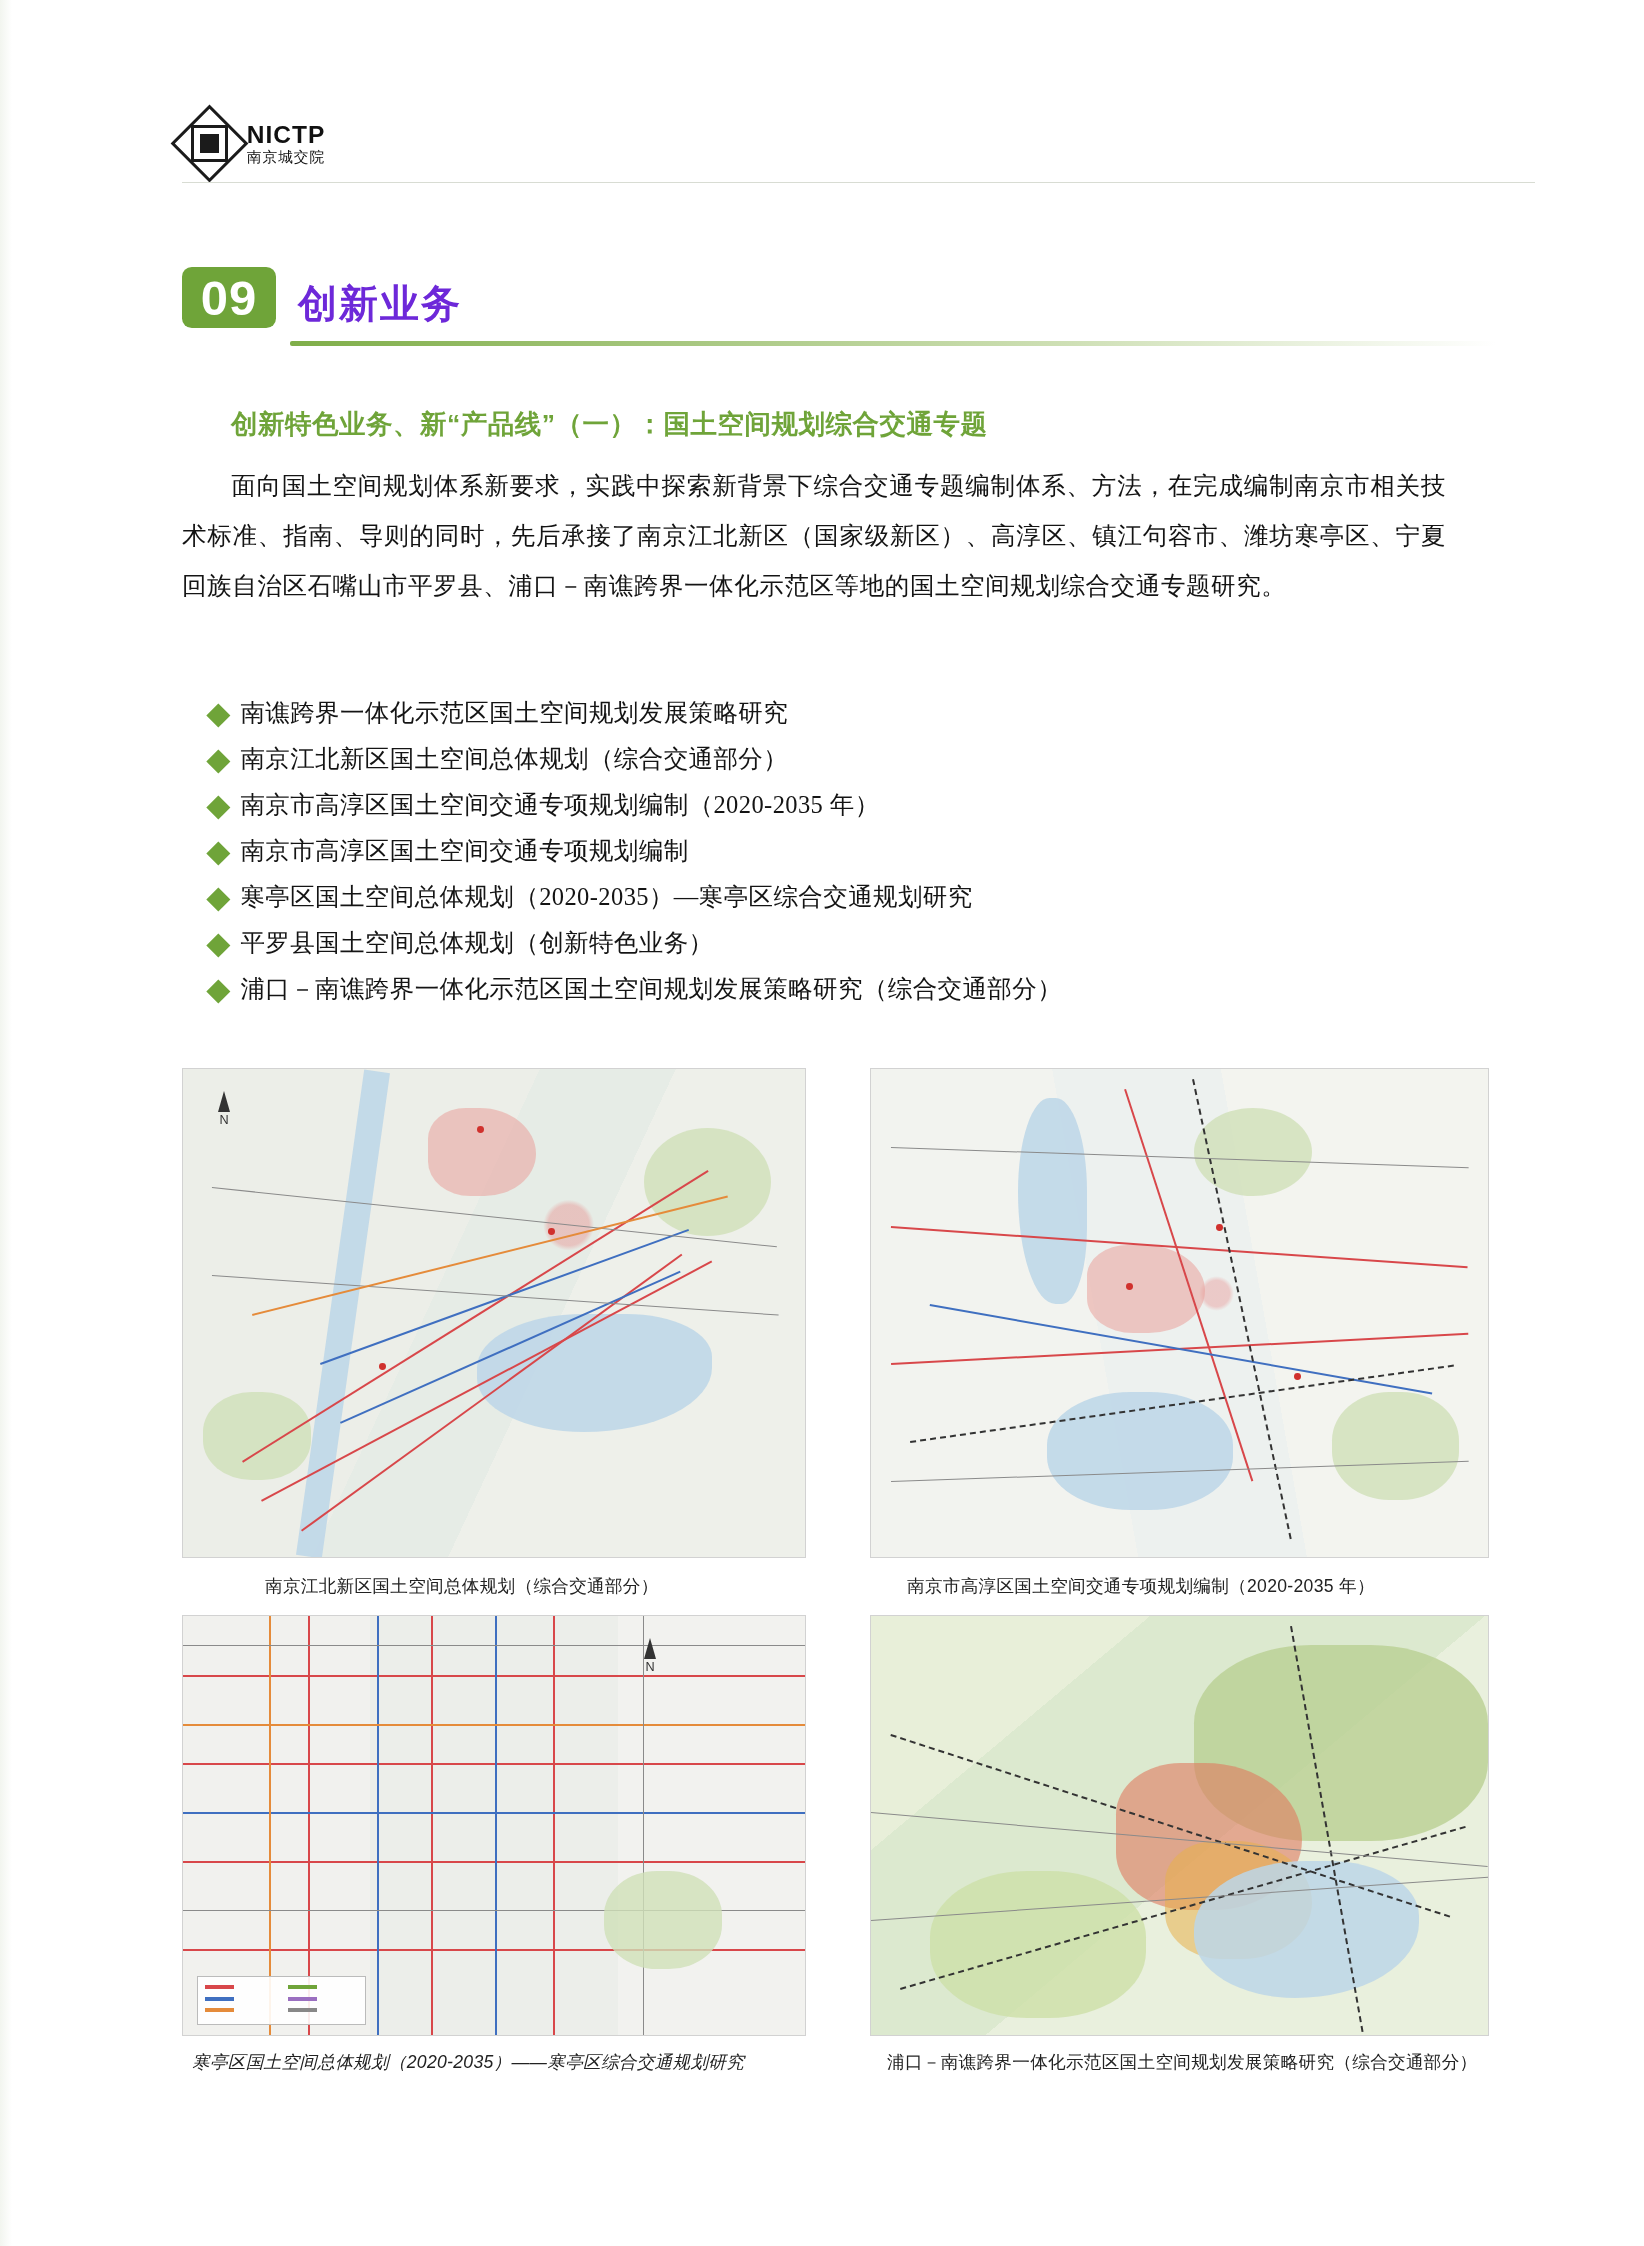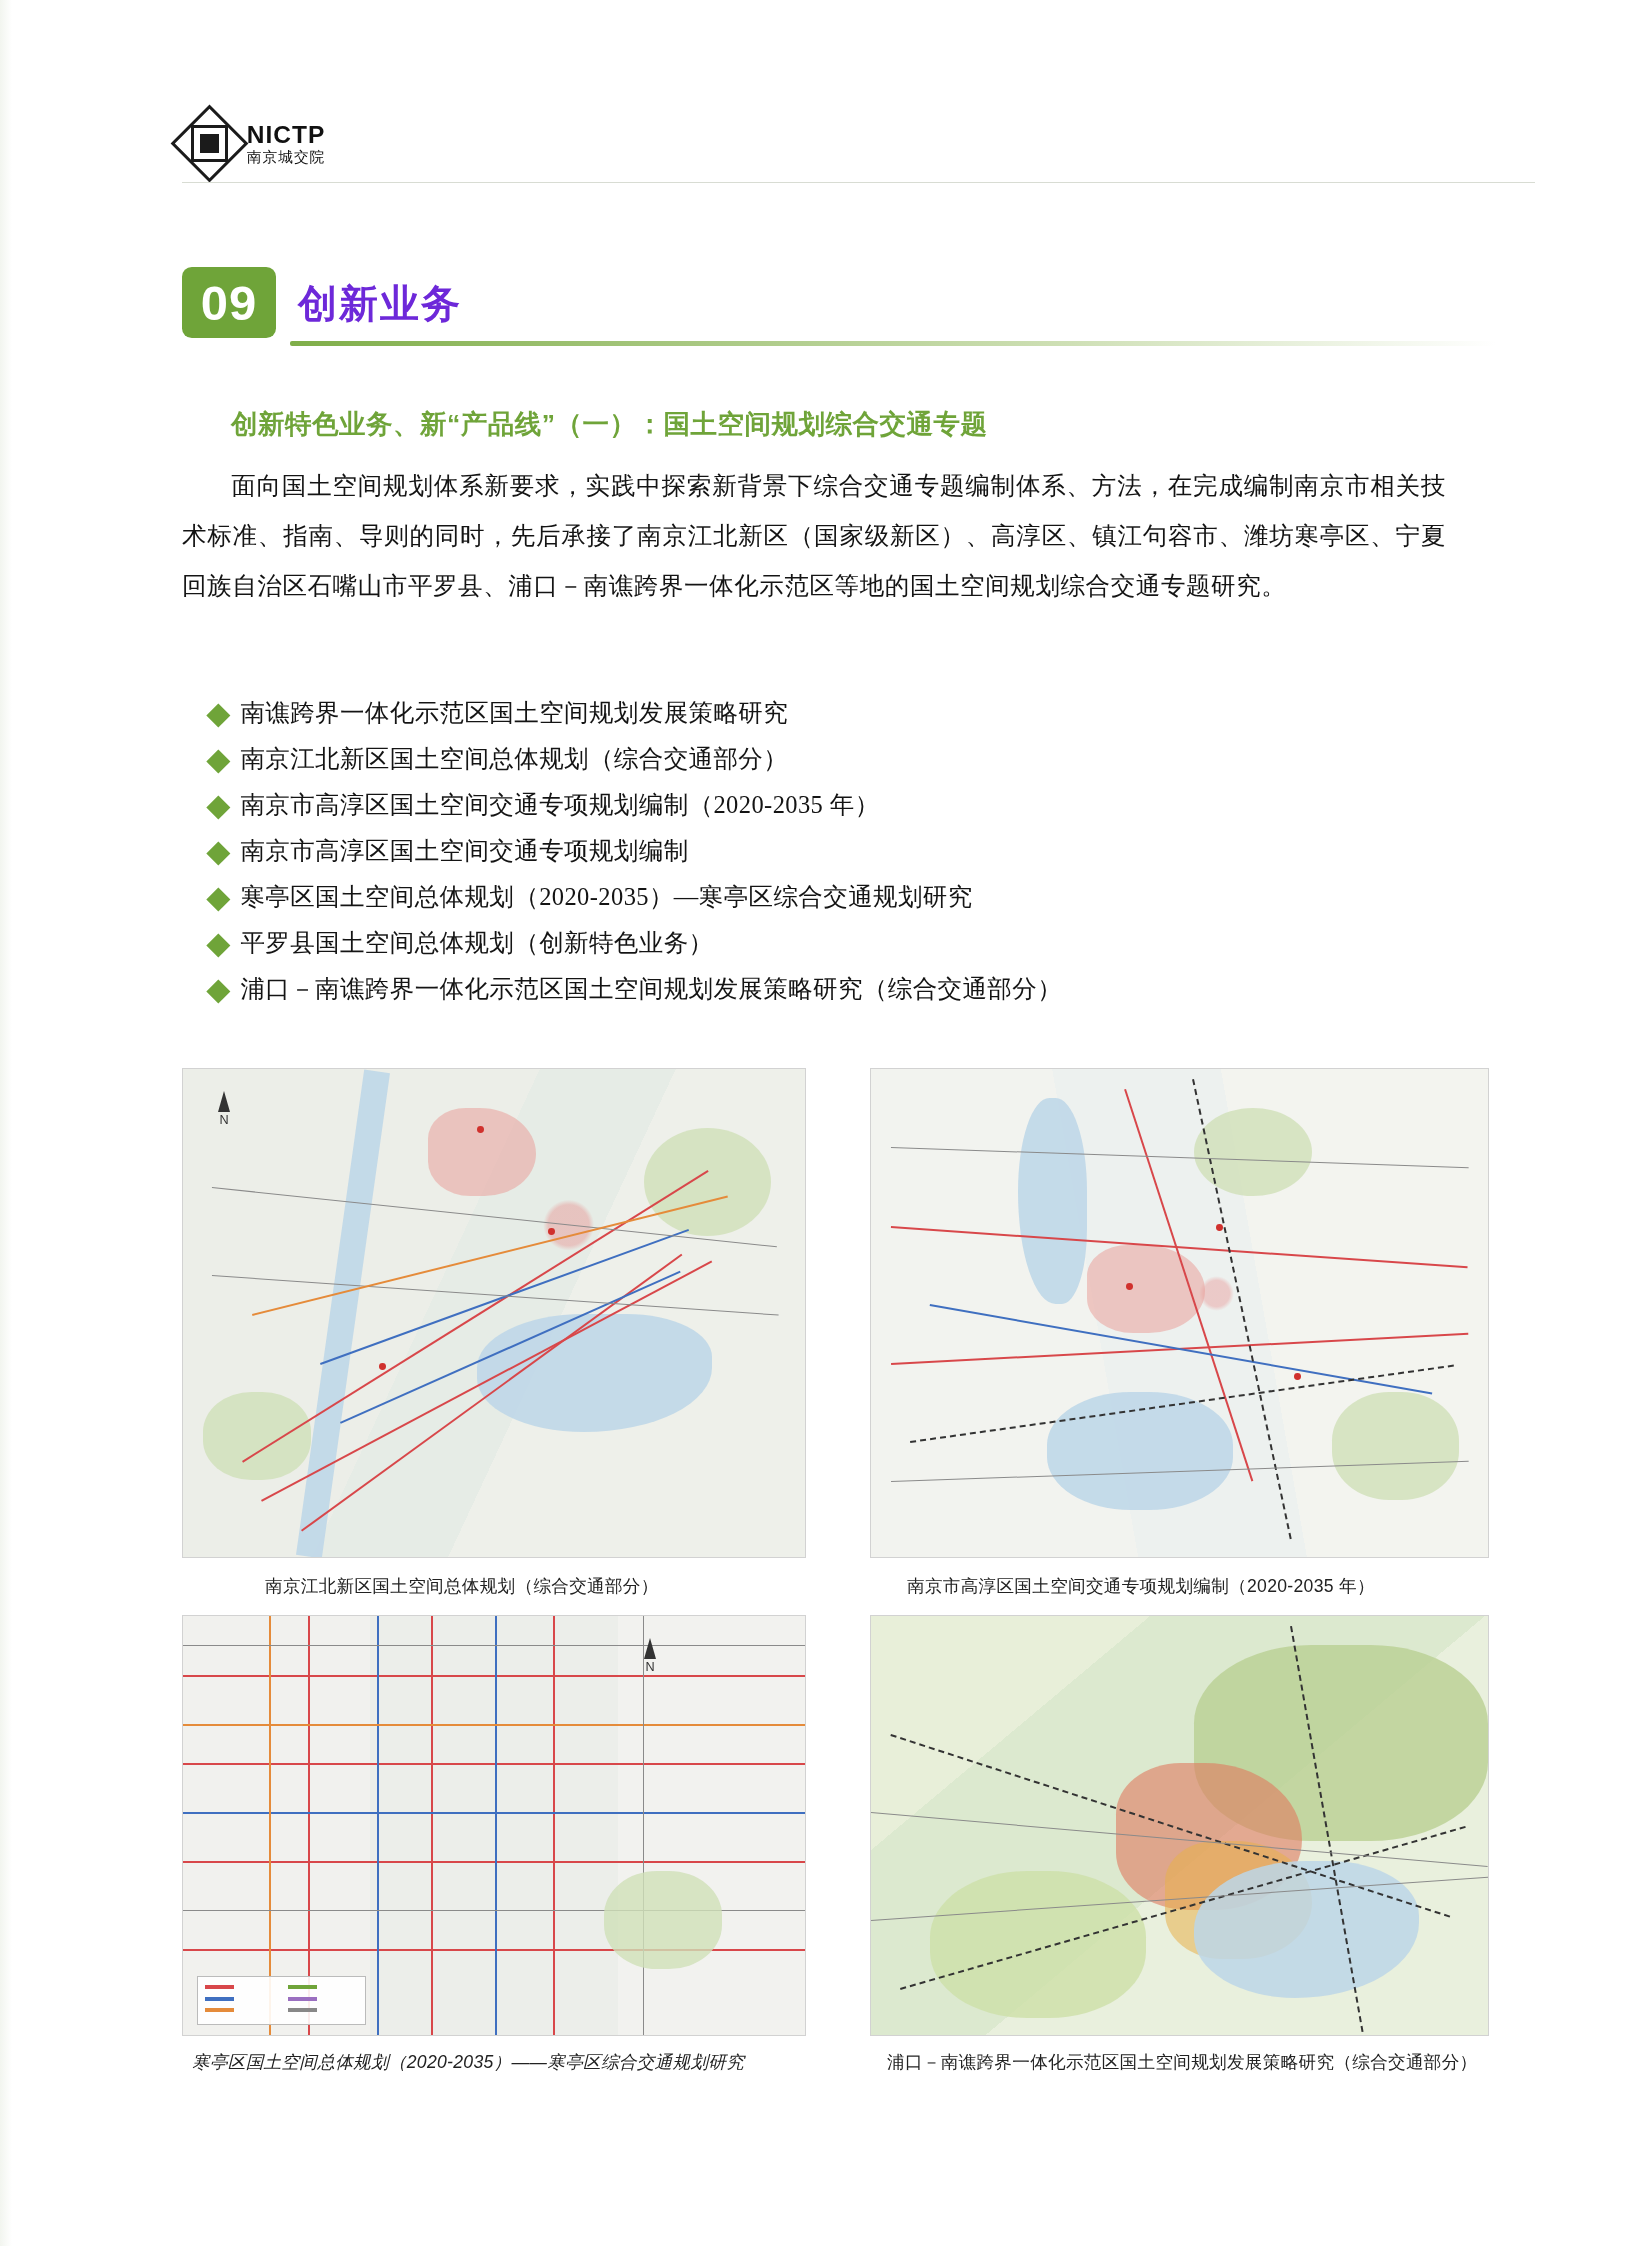--- a/index.html
+++ b/index.html
@@ -44,21 +44,21 @@
     flex: none;
   }
   .logo-mark .ring {
     position: absolute;
     border: 3.9px solid #1b1b1b;
     box-sizing: border-box;
   }
   .logo-mark .r1 { inset: 0; transform: rotate(45deg); }
   .logo-mark .r2 { inset: 8.8px; }
   .logo-mark .r3 { inset: 17.6px; background: #1b1b1b; border-color:#1b1b1b;}
-  .logo-text { line-height: 1.05; text-align: center; }
+  .logo-text { line-height: 1.05; }
   .logo-text .en {
     font-family: "Liberation Sans", sans-serif;
     font-weight: 700;
     font-size: 24.5px;
     letter-spacing: 1px;
     color: #111;
   }
   .logo-text .cn {
     font-family: "Liberation Sans", sans-serif;
     font-size: 14.7px;
@@ -79,21 +79,21 @@
   .section-head {
     position: absolute;
     left: 182px;
     top: 267px;
     width: 1304px;
     height: 73px;
   }
   .sec-badge {
     position: absolute;
     left: 0; top: 0;
-    width: 94px; height: 71px;
+    width: 94px; height: 61px;
     background: #6fa439;
     border-radius: 9.8px;
     color: #fff;
     font-family: "Liberation Sans", sans-serif;
     font-weight: 700;
     font-size: 49px;
     letter-spacing: 1px;
     display: flex;
     align-items: center;
     justify-content: center;

